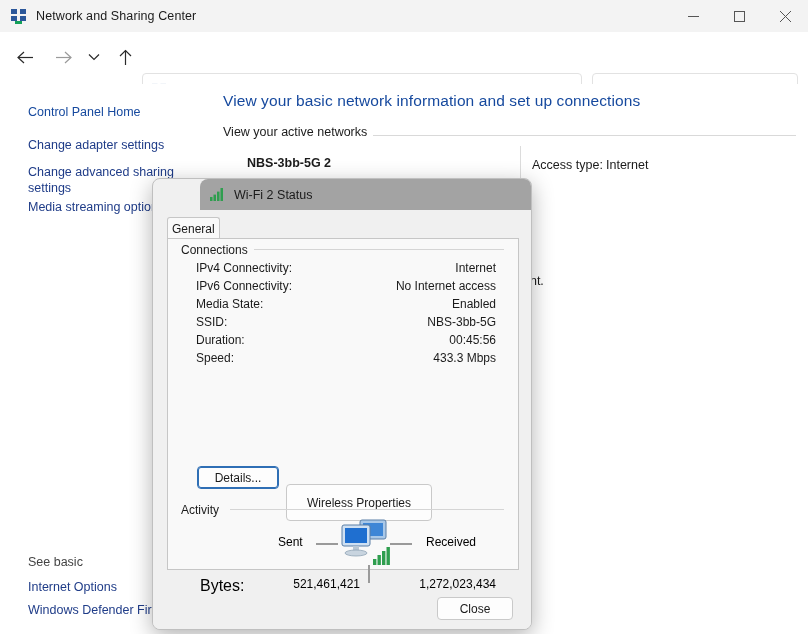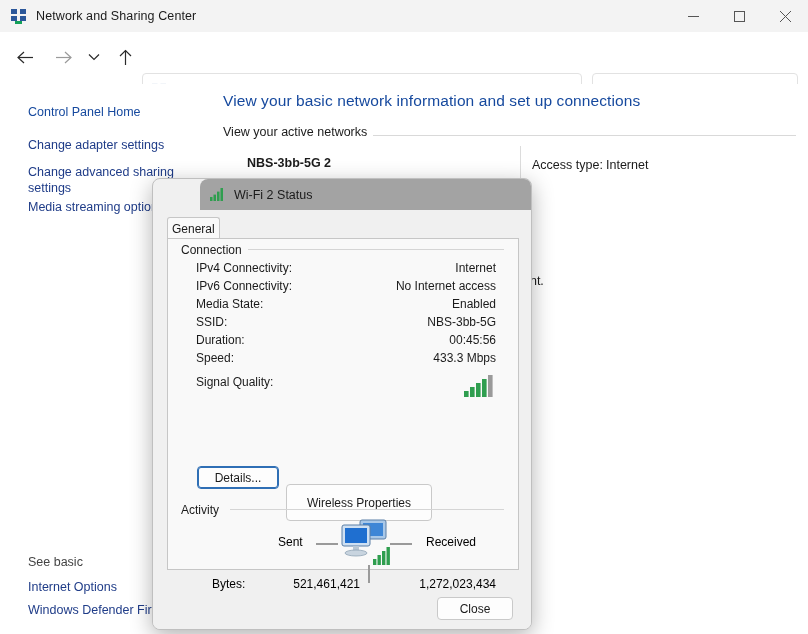--- a/index.html
+++ b/index.html
@@ -138,21 +138,21 @@
   #btn-details{position:absolute;left:29px;top:227px;width:82px;height:23px;}
   #btn-wireless{position:absolute;left:118px;top:245px;width:146px;height:37px;}
 
   #act-sent{position:absolute;left:110px;top:296px;font-size:12px;}
   #act-recv{position:absolute;left:258px;top:296px;font-size:12px;}
   .act-dash{position:absolute;top:304px;height:2px;width:22px;background:#9a9a9a;}
   #dash-l{left:148px;}
   #dash-r{left:222px;}
   #act-icon{position:absolute;left:170px;top:278px;width:62px;height:52px;}
   #act-tick{position:absolute;left:200px;top:326px;width:2px;height:18px;background:#9a9a9a;}
-  #bytes-label{position:absolute;left:44px;top:338px;font-size:12px;}
+  #bytes-label{position:absolute;left:32px;top:338px;font-size:16px;}
   #bytes-sent{position:absolute;left:100px;top:338px;width:92px;text-align:right;font-size:12px;}
   #bytes-recv{position:absolute;left:218px;top:338px;width:110px;text-align:right;font-size:12px;}
 
   #btn-properties{position:absolute;left:28px;top:372px;width:78px;height:23px;justify-content:flex-start;padding-left:4px;}
   #btn-disable{position:absolute;left:116px;top:372px;width:78px;height:23px;justify-content:flex-start;padding-left:4px;}
   #btn-diagnose{position:absolute;left:204px;top:372px;width:78px;height:23px;}
   .shield{width:14px;height:14px;margin-right:4px;flex:none;}
 
   #dlg-footer{position:absolute;left:0;top:419px;width:378px;height:31px;background:#f0f0f0;}
   #btn-close{position:absolute;left:284px;top:418px;width:76px;height:23px;}
@@ -308,21 +308,21 @@
     </div>
 
     <div id="dlg-body">
 
       <div id="tabstrip">
         <div id="tab-general">General</div>
       </div>
 
       <div id="tabpanel">
 
-        <div class="group-label" style="left:13px;top:4px;">Connection</div>
+        <div class="group-label" style="left:13px;top:4px;">Connections</div>
         <div class="group-rule" style="left:80px;top:10px;width:256px;"></div>
 
         <div class="detail-row" style="top:22px;">
           <span class="dl">IPv4 Connectivity:</span>
           <span class="dv">Internet</span>
         </div>
         <div class="detail-row" style="top:40px;">
           <span class="dl">IPv6 Connectivity:</span>
           <span class="dv">No Internet access</span>
         </div>
@@ -336,32 +336,20 @@
         </div>
         <div class="detail-row" style="top:94px;">
           <span class="dl">Duration:</span>
           <span class="dv">00:45:56</span>
         </div>
         <div class="detail-row" style="top:112px;">
           <span class="dl">Speed:</span>
           <span class="dv">433.3 Mbps</span>
         </div>
 
-        <div class="detail-row" style="top:136px;">
-          <span class="dl">Signal Quality:</span>
-          <span class="sigbars">
-            <svg width="32" height="22" viewBox="0 0 32 22">
-              <rect x="0" y="16" width="4.6" height="6" fill="#2f9e4f"></rect>
-              <rect x="6" y="12" width="4.6" height="10" fill="#2f9e4f"></rect>
-              <rect x="12" y="8" width="4.6" height="14" fill="#2f9e4f"></rect>
-              <rect x="18" y="4" width="4.6" height="18" fill="#2f9e4f"></rect>
-              <rect x="24" y="0" width="4.6" height="22" fill="#9a9a9a"></rect>
-            </svg>
-          </span>
-        </div>
 
         <button class="btn focus" id="btn-details">Details...</button>
         <button class="btn" id="btn-wireless">Wireless Properties</button>
 
         <div class="group-label" style="left:13px;top:264px;">Activity</div>
         <div class="group-rule" style="left:62px;top:270px;width:274px;"></div>
 
         <div id="act-sent">Sent</div>
         <div class="act-dash" id="dash-l"></div>
         <div id="act-icon">

